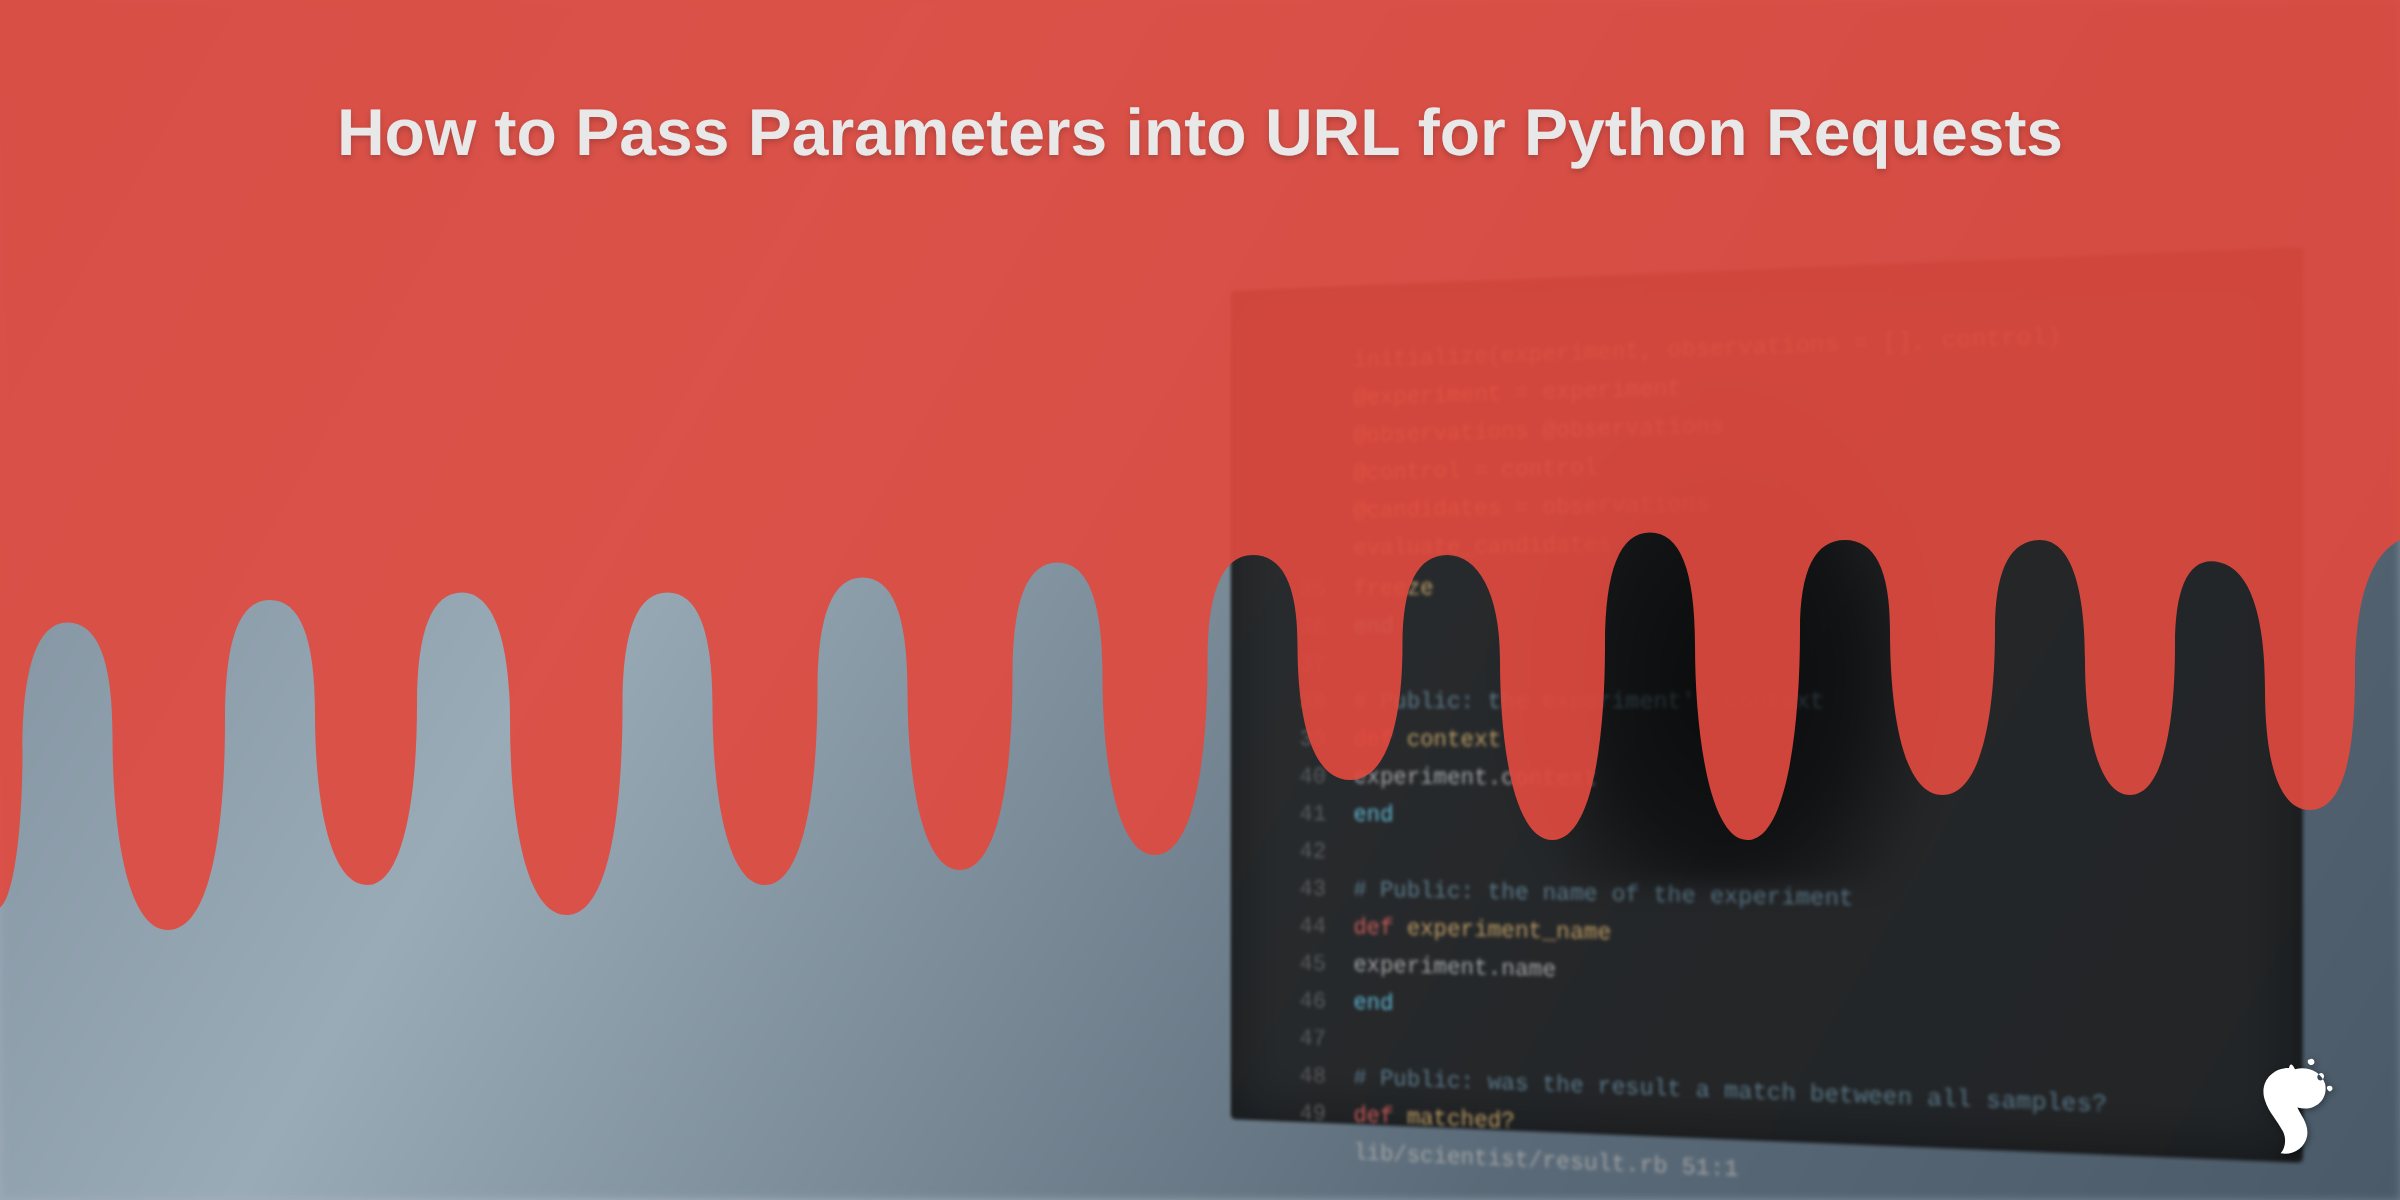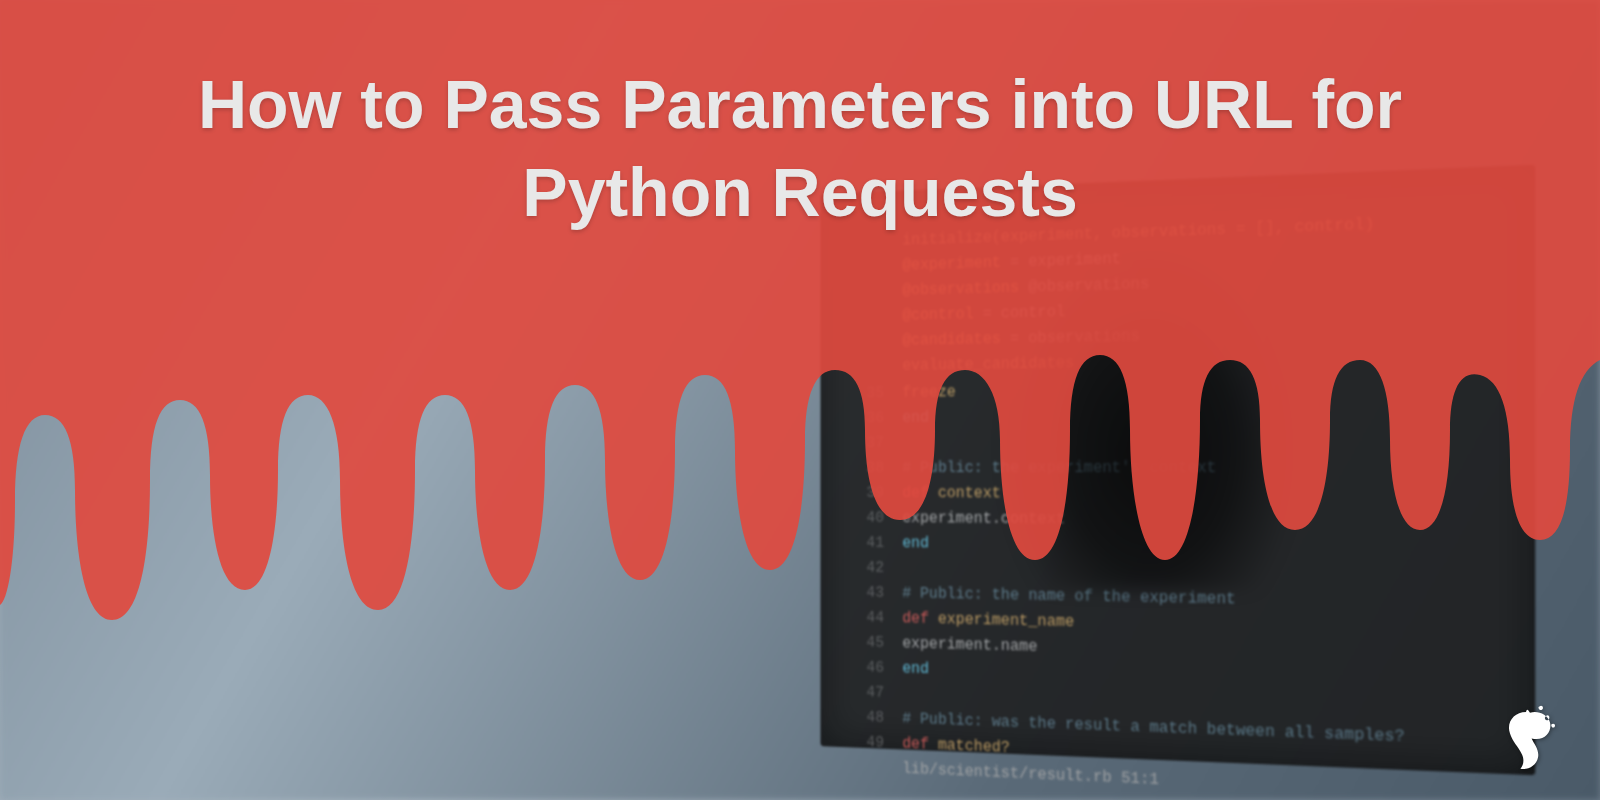--- a/index.html
+++ b/index.html
@@ -71,21 +71,21 @@
 }
 .title {
   position: absolute;
   top: 60px;
   left: 50%;
   transform: translateX(-50%);
   width: 90%;
   text-align: center;
   color: #e8e8e8;
   font-weight: bold;
-  font-size: 68px;
+  font-size: 44px;
   line-height: 1.3;
   z-index: 10;
   text-shadow: 0 2px 4px rgba(0,0,0,0.2);
 }
 .logo {
   position: absolute;
   bottom: 20px;
   right: 30px;
   width: 80px;
   height: 80px;

